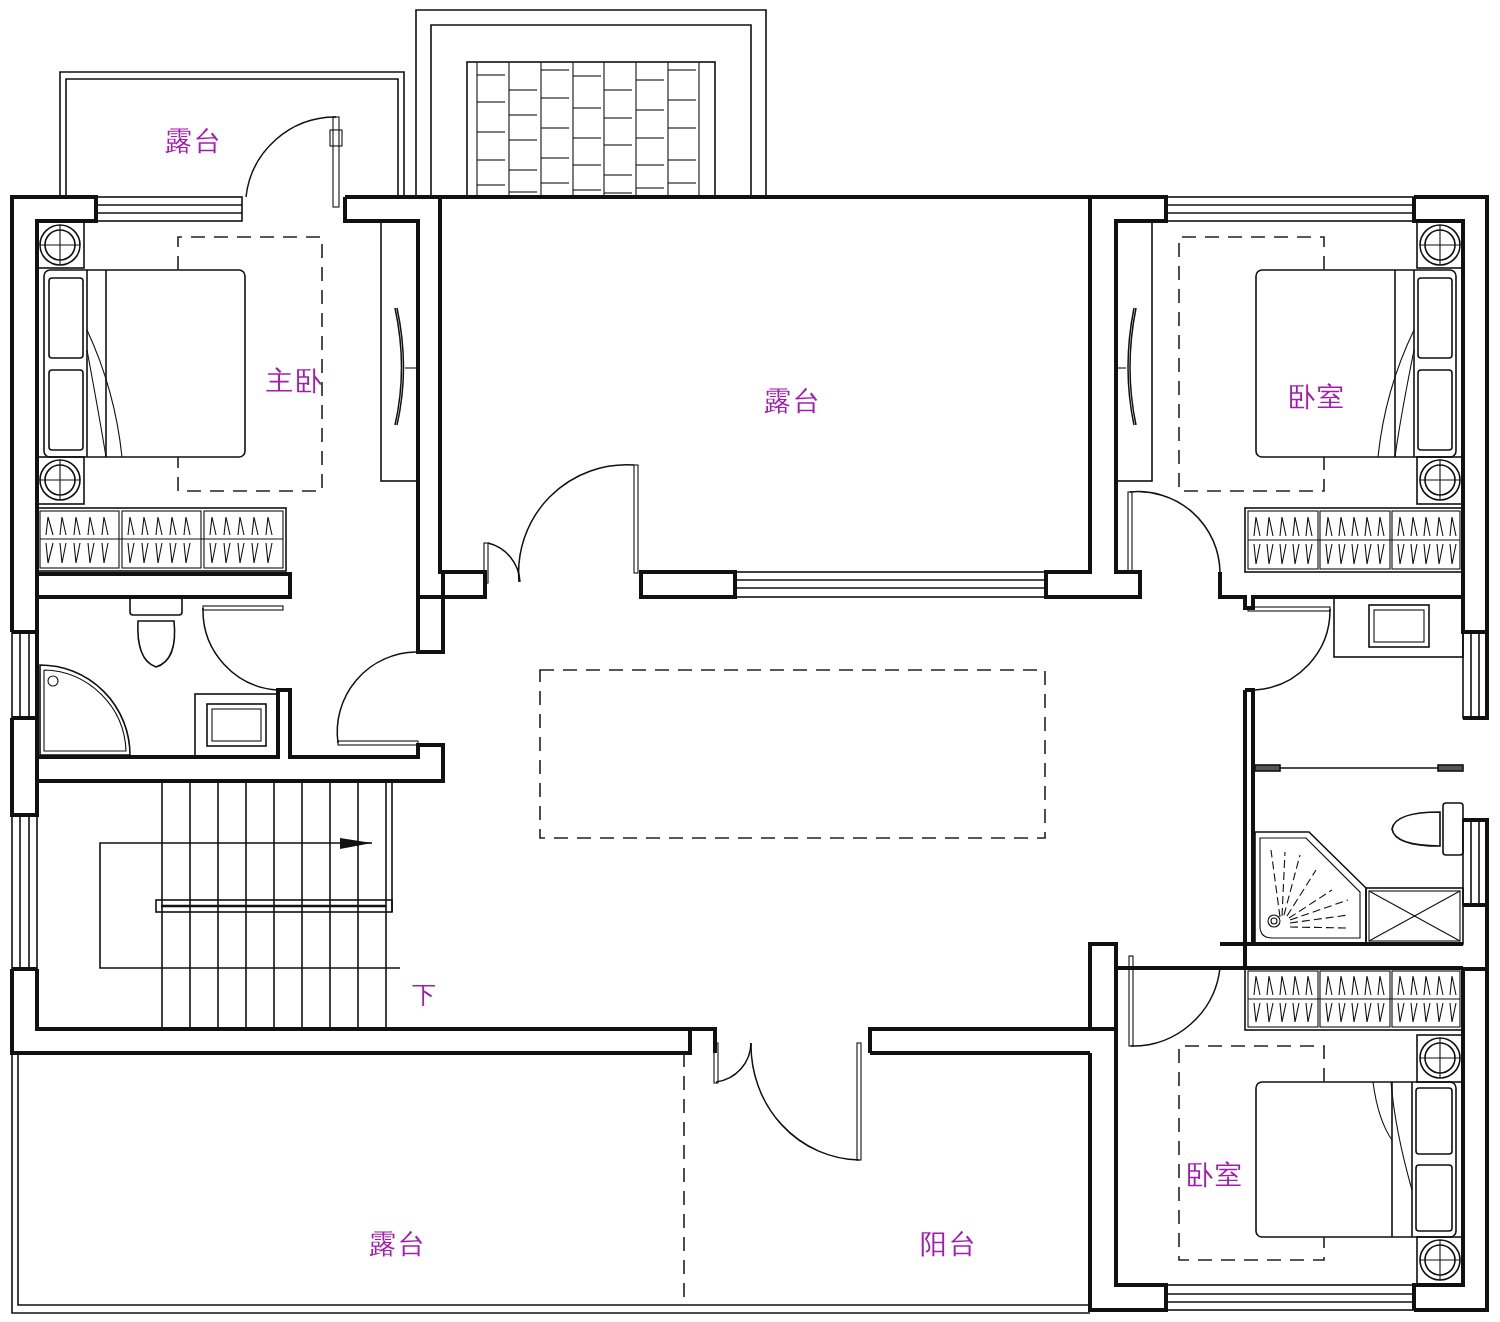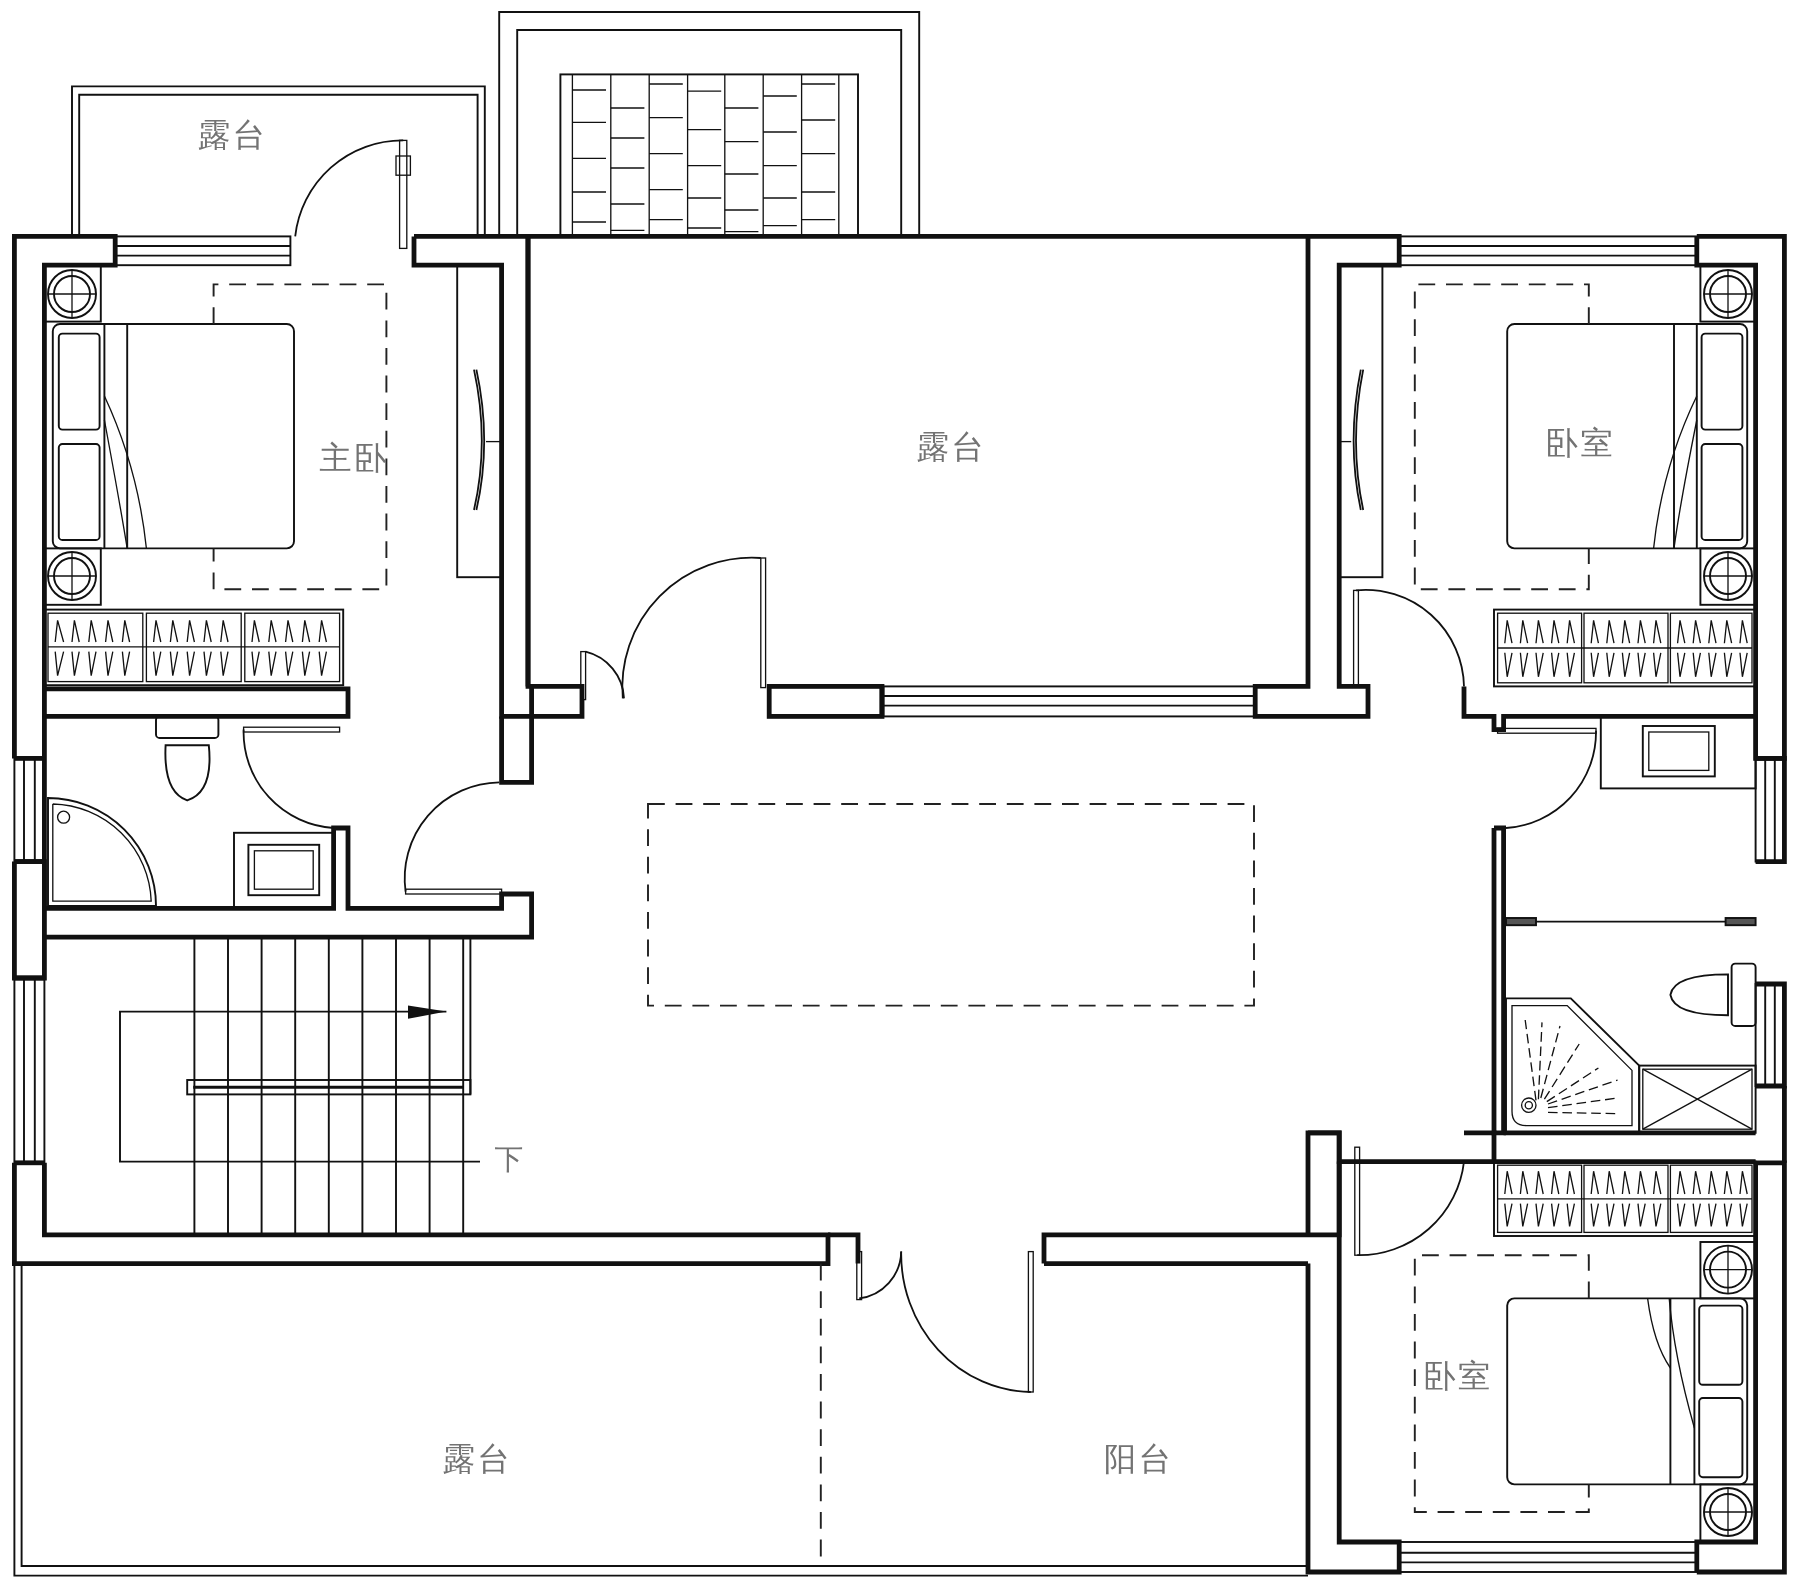--- a/index.html
+++ b/index.html
@@ -3,21 +3,21 @@
 <meta charset="utf-8">
 <style>
   html, body { margin: 0; padding: 0; background: #ffffff; }
   body { width: 1500px; height: 1322px; overflow: hidden; position: relative; font-family: "DejaVu Sans", sans-serif; }
   svg { position: absolute; left: 0; top: 0; }
   .w { fill: none; stroke: #111; stroke-width: 4; stroke-linejoin: miter; }
   .t { fill: none; stroke: #111; stroke-width: 1.6; }
   .th { fill: none; stroke: #111; stroke-width: 1.1; }
   .d { fill: none; stroke: #222; stroke-width: 1.6; stroke-dasharray: 14 9; }
   .arc { fill: none; stroke: #111; stroke-width: 1.5; }
-  .lbl { position: absolute; font-family: Liberation Serif, serif; font-size: 27px; color: #737373; letter-spacing: 2px; white-space: nowrap; line-height: 1; }
+  .lbl { position: absolute; font-family: Liberation Serif, serif; font-size: 27px; color: #a21caf; letter-spacing: 2px; white-space: nowrap; line-height: 1; margin-top: 28px; }
   .lbl-sm { font-size: 24px; }
 </style>
 </head>
 <body>
 
 <svg width="1500" height="1322" viewBox="0 0 1500 1322">
 
   <g>
     <polyline class="t" points="60,197 60,72 404,72 404,197"></polyline>
     <polyline class="t" points="66,197 66,79 398,79 398,197"></polyline>
@@ -429,19 +429,19 @@
   </g>
 
   <g>
     <polyline class="t" points="12,1053 12,1313 1090,1313"></polyline>
     <polyline class="t" points="18,1053 18,1305 1090,1305"></polyline>
     <line class="d" x1="684" y1="1053" x2="684" y2="1305"></line>
   </g>
 </svg>
 
 <div class="lbl" style="left:165px;top:100px;">露台</div>
-<div class="lbl" style="left:266px;top:369px;">主卧</div>
+<div class="lbl" style="left:266px;top:340px;">主卧</div>
 <div class="lbl" style="left:764px;top:360px;">露台</div>
 <div class="lbl" style="left:1288px;top:356px;">卧室</div>
 <div class="lbl" style="left:1186px;top:1134px;">卧室</div>
 <div class="lbl" style="left:369px;top:1203px;">露台</div>
 <div class="lbl" style="left:920px;top:1203px;">阳台</div>
 <div class="lbl lbl-sm" style="left:412px;top:955px;">下</div>
 
 </body></html>

